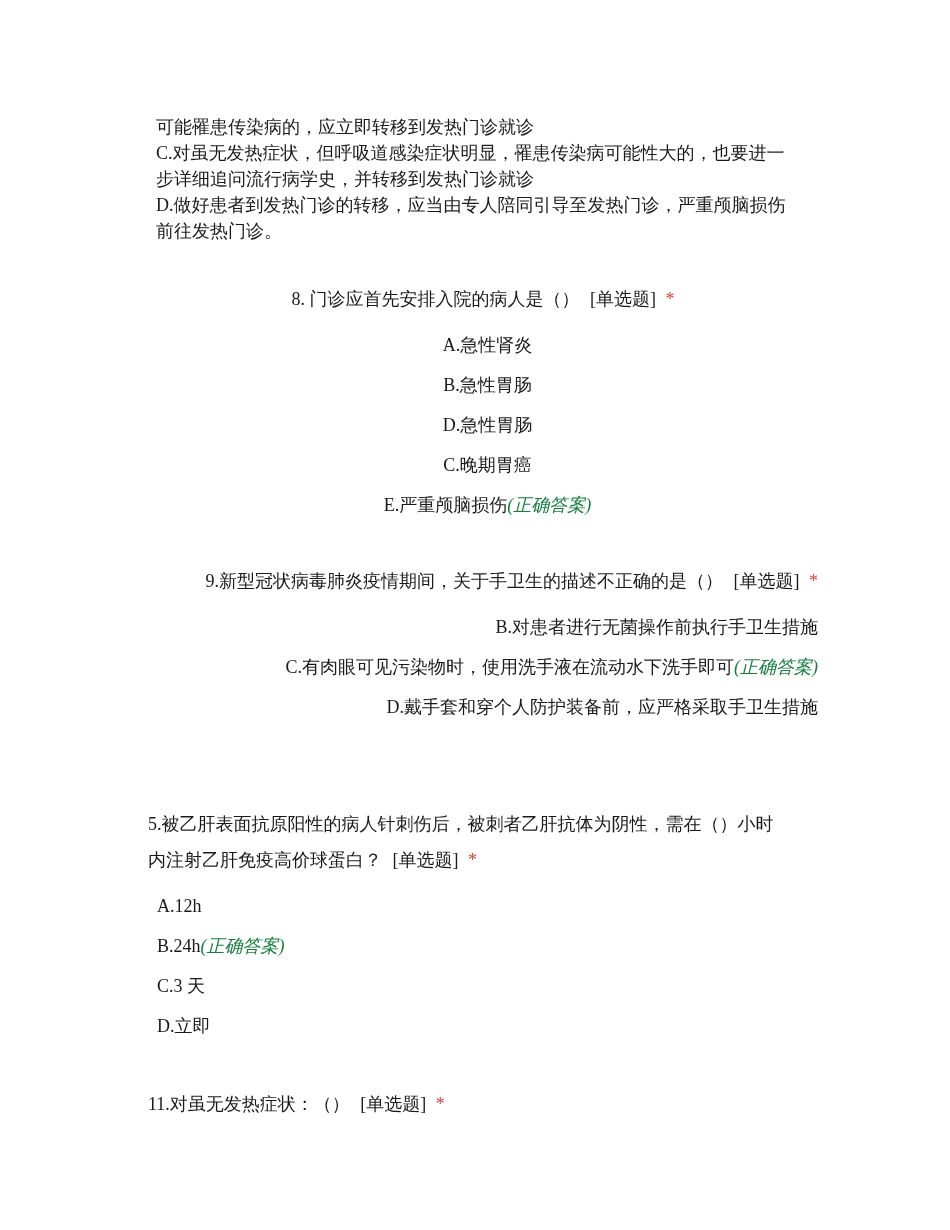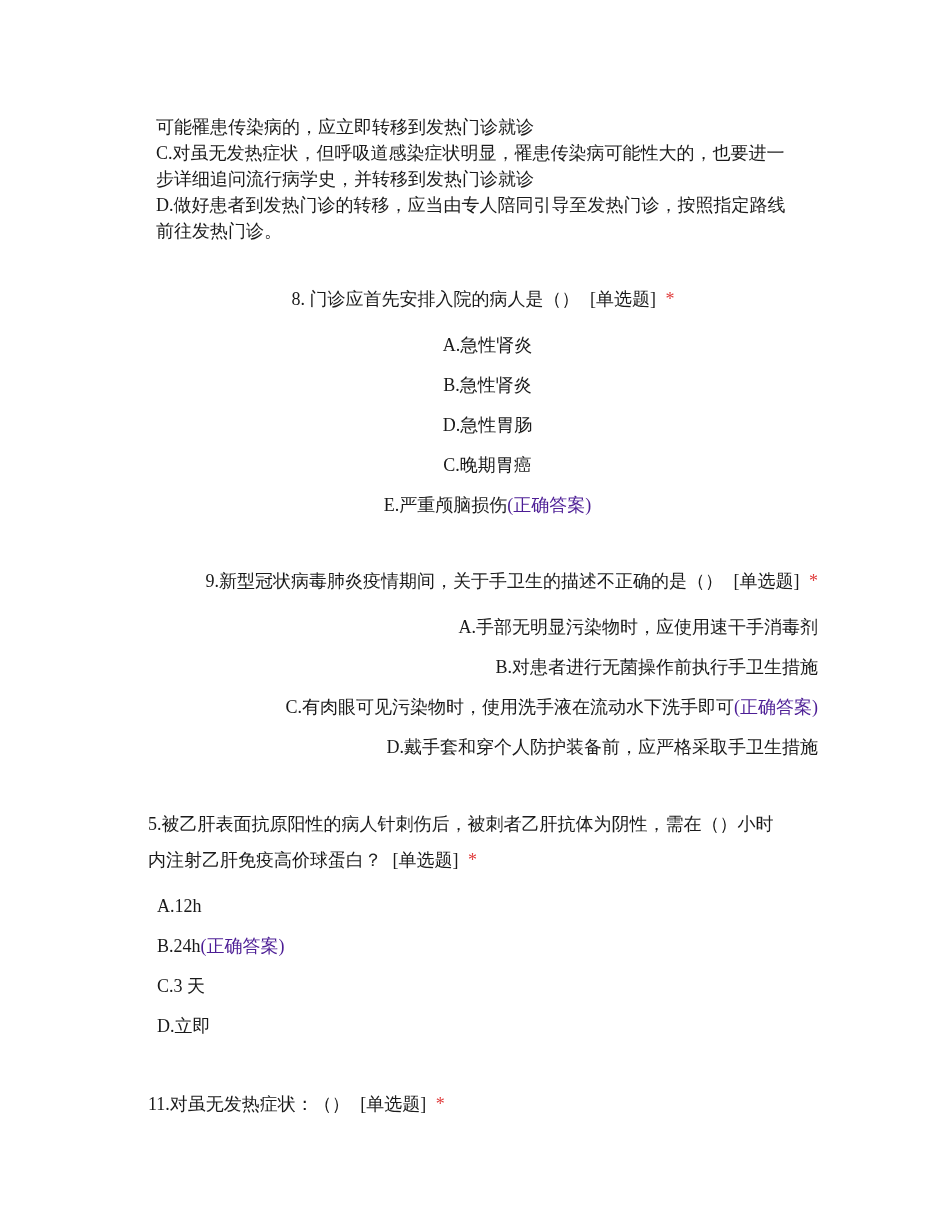--- a/index.html
+++ b/index.html
@@ -56,60 +56,60 @@
       margin-top: 0;
       padding-left: 9px;
     }
     .option {
       font-size: 18px;
       height: 40px;
       line-height: 40px;
       white-space: nowrap;
     }
     .answer-tag {
-      color: #4c1d95;
+      color: #15803d;
+      font-style: italic;
     }
   </style>
 </head>
 <body>
 
 <div class="page">
 
   <div class="cont-block">
     <span class="cont-line">可能罹患传染病的，应立即转移到发热门诊就诊</span>
     <span class="cont-line">C.对虽无发热症状，但呼吸道感染症状明显，罹患传染病可能性大的，也要进一</span>
     <span class="cont-line">步详细追问流行病学史，并转移到发热门诊就诊</span>
-    <span class="cont-line">D.做好患者到发热门诊的转移，应当由专人陪同引导至发热门诊，按照指定路线</span>
+    <span class="cont-line">D.做好患者到发热门诊的转移，应当由专人陪同引导至发热门诊，严重颅脑损伤</span>
     <span class="cont-line">前往发热门诊。</span>
   </div>
 
   <div class="question" style="top:281px;text-align:center;">
     <div class="q-title">
       <span>8.</span>
       <span>门诊应首先安排入院的病人是（）</span>
       <span class="type">[单选题]</span>
       <span class="req">*</span>
     </div>
     <div class="options" style="margin-top:8px;">
       <div class="option"><span>A.急性肾炎</span></div>
-      <div class="option"><span>B.急性肾炎</span></div>
+      <div class="option"><span>B.急性胃肠</span></div>
       <div class="option"><span>D.急性胃肠</span></div>
       <div class="option"><span>C.晚期胃癌</span></div>
       <div class="option"><span>E.严重颅脑损伤</span><span class="answer-tag">(正确答案)</span></div>
     </div>
   </div>
 
   <div class="question" style="top:563px;text-align:right;">
     <div class="q-title">
       <span>9.</span><span>新型冠状病毒肺炎疫情期间，关于手卫生的描述不正确的是（）</span>
       <span class="type">[单选题]</span>
       <span class="req">*</span>
     </div>
     <div class="options" style="margin-top:8px;">
-      <div class="option"><span>A.手部无明显污染物时，应使用速干手消毒剂</span></div>
       <div class="option"><span>B.对患者进行无菌操作前执行手卫生措施</span></div>
       <div class="option"><span>C.有肉眼可见污染物时，使用洗手液在流动水下洗手即可</span><span class="answer-tag">(正确答案)</span></div>
       <div class="option"><span>D.戴手套和穿个人防护装备前，应严格采取手卫生措施</span></div>
     </div>
   </div>
 
   <div class="question" style="top:806px;">
     <div class="q-title">
       <span>5.</span><span>被乙肝表面抗原阳性的病人针刺伤后，被刺者乙肝抗体为阴性，需在（）小时</span>
     </div>

